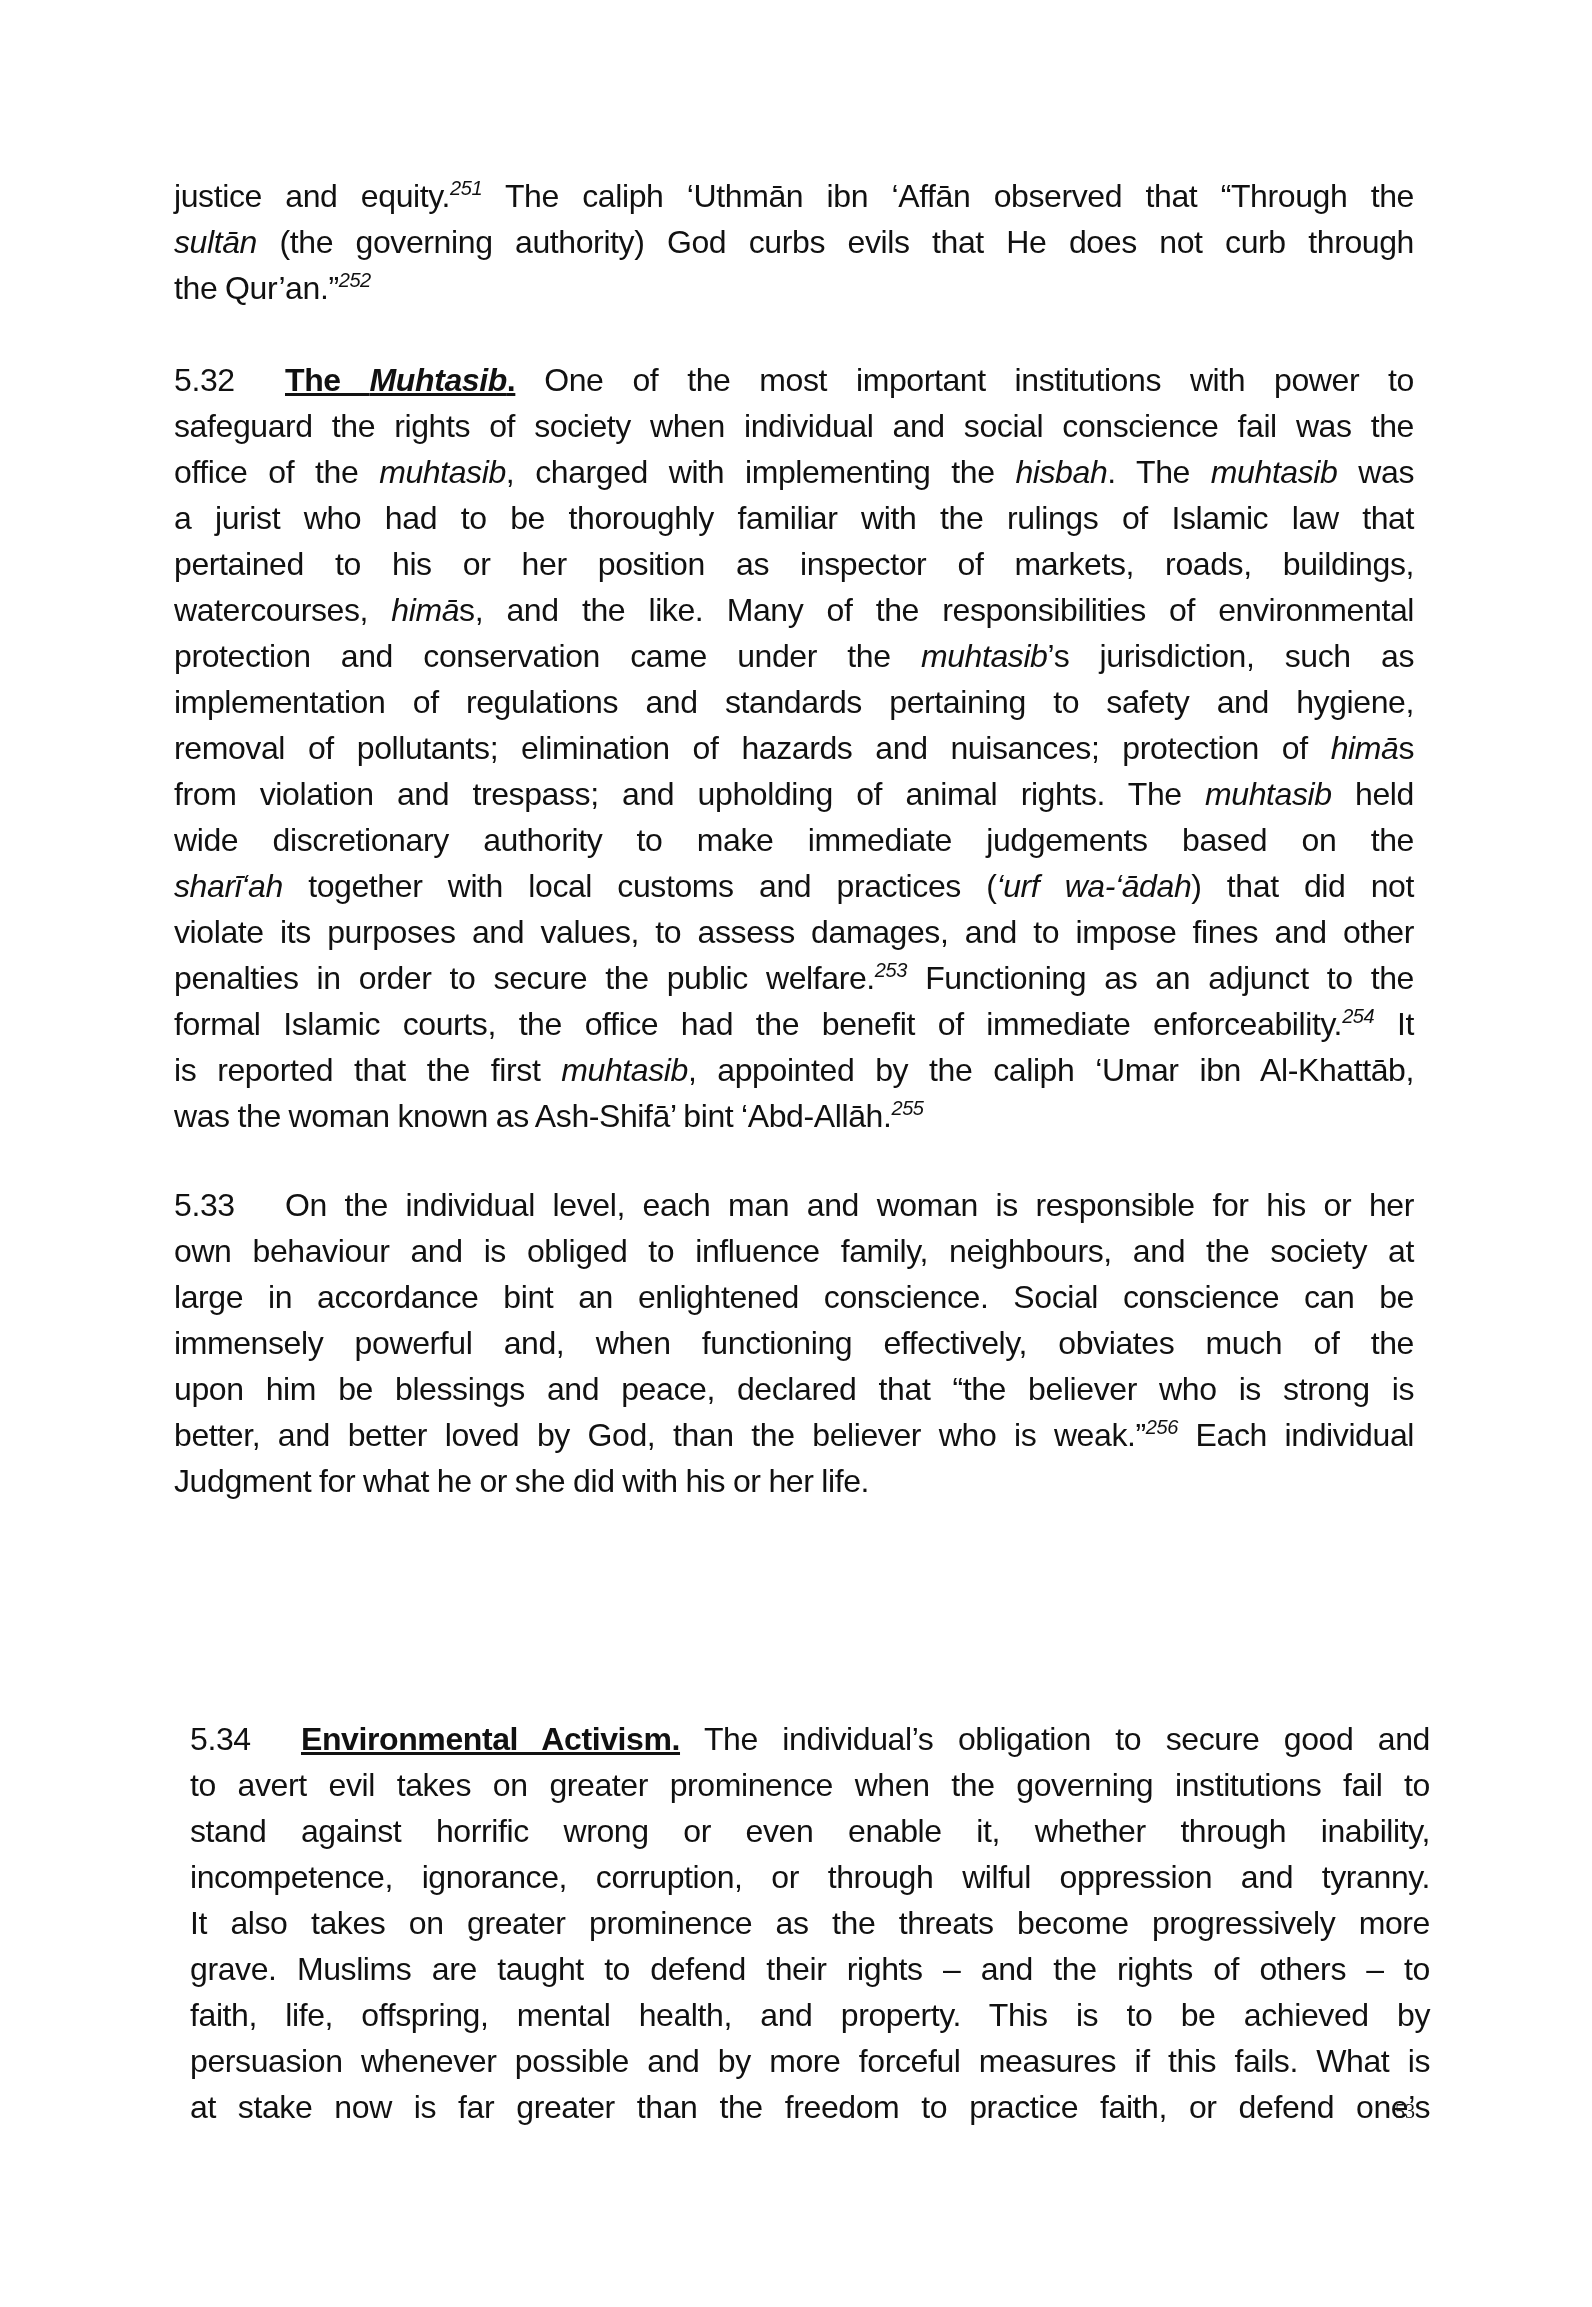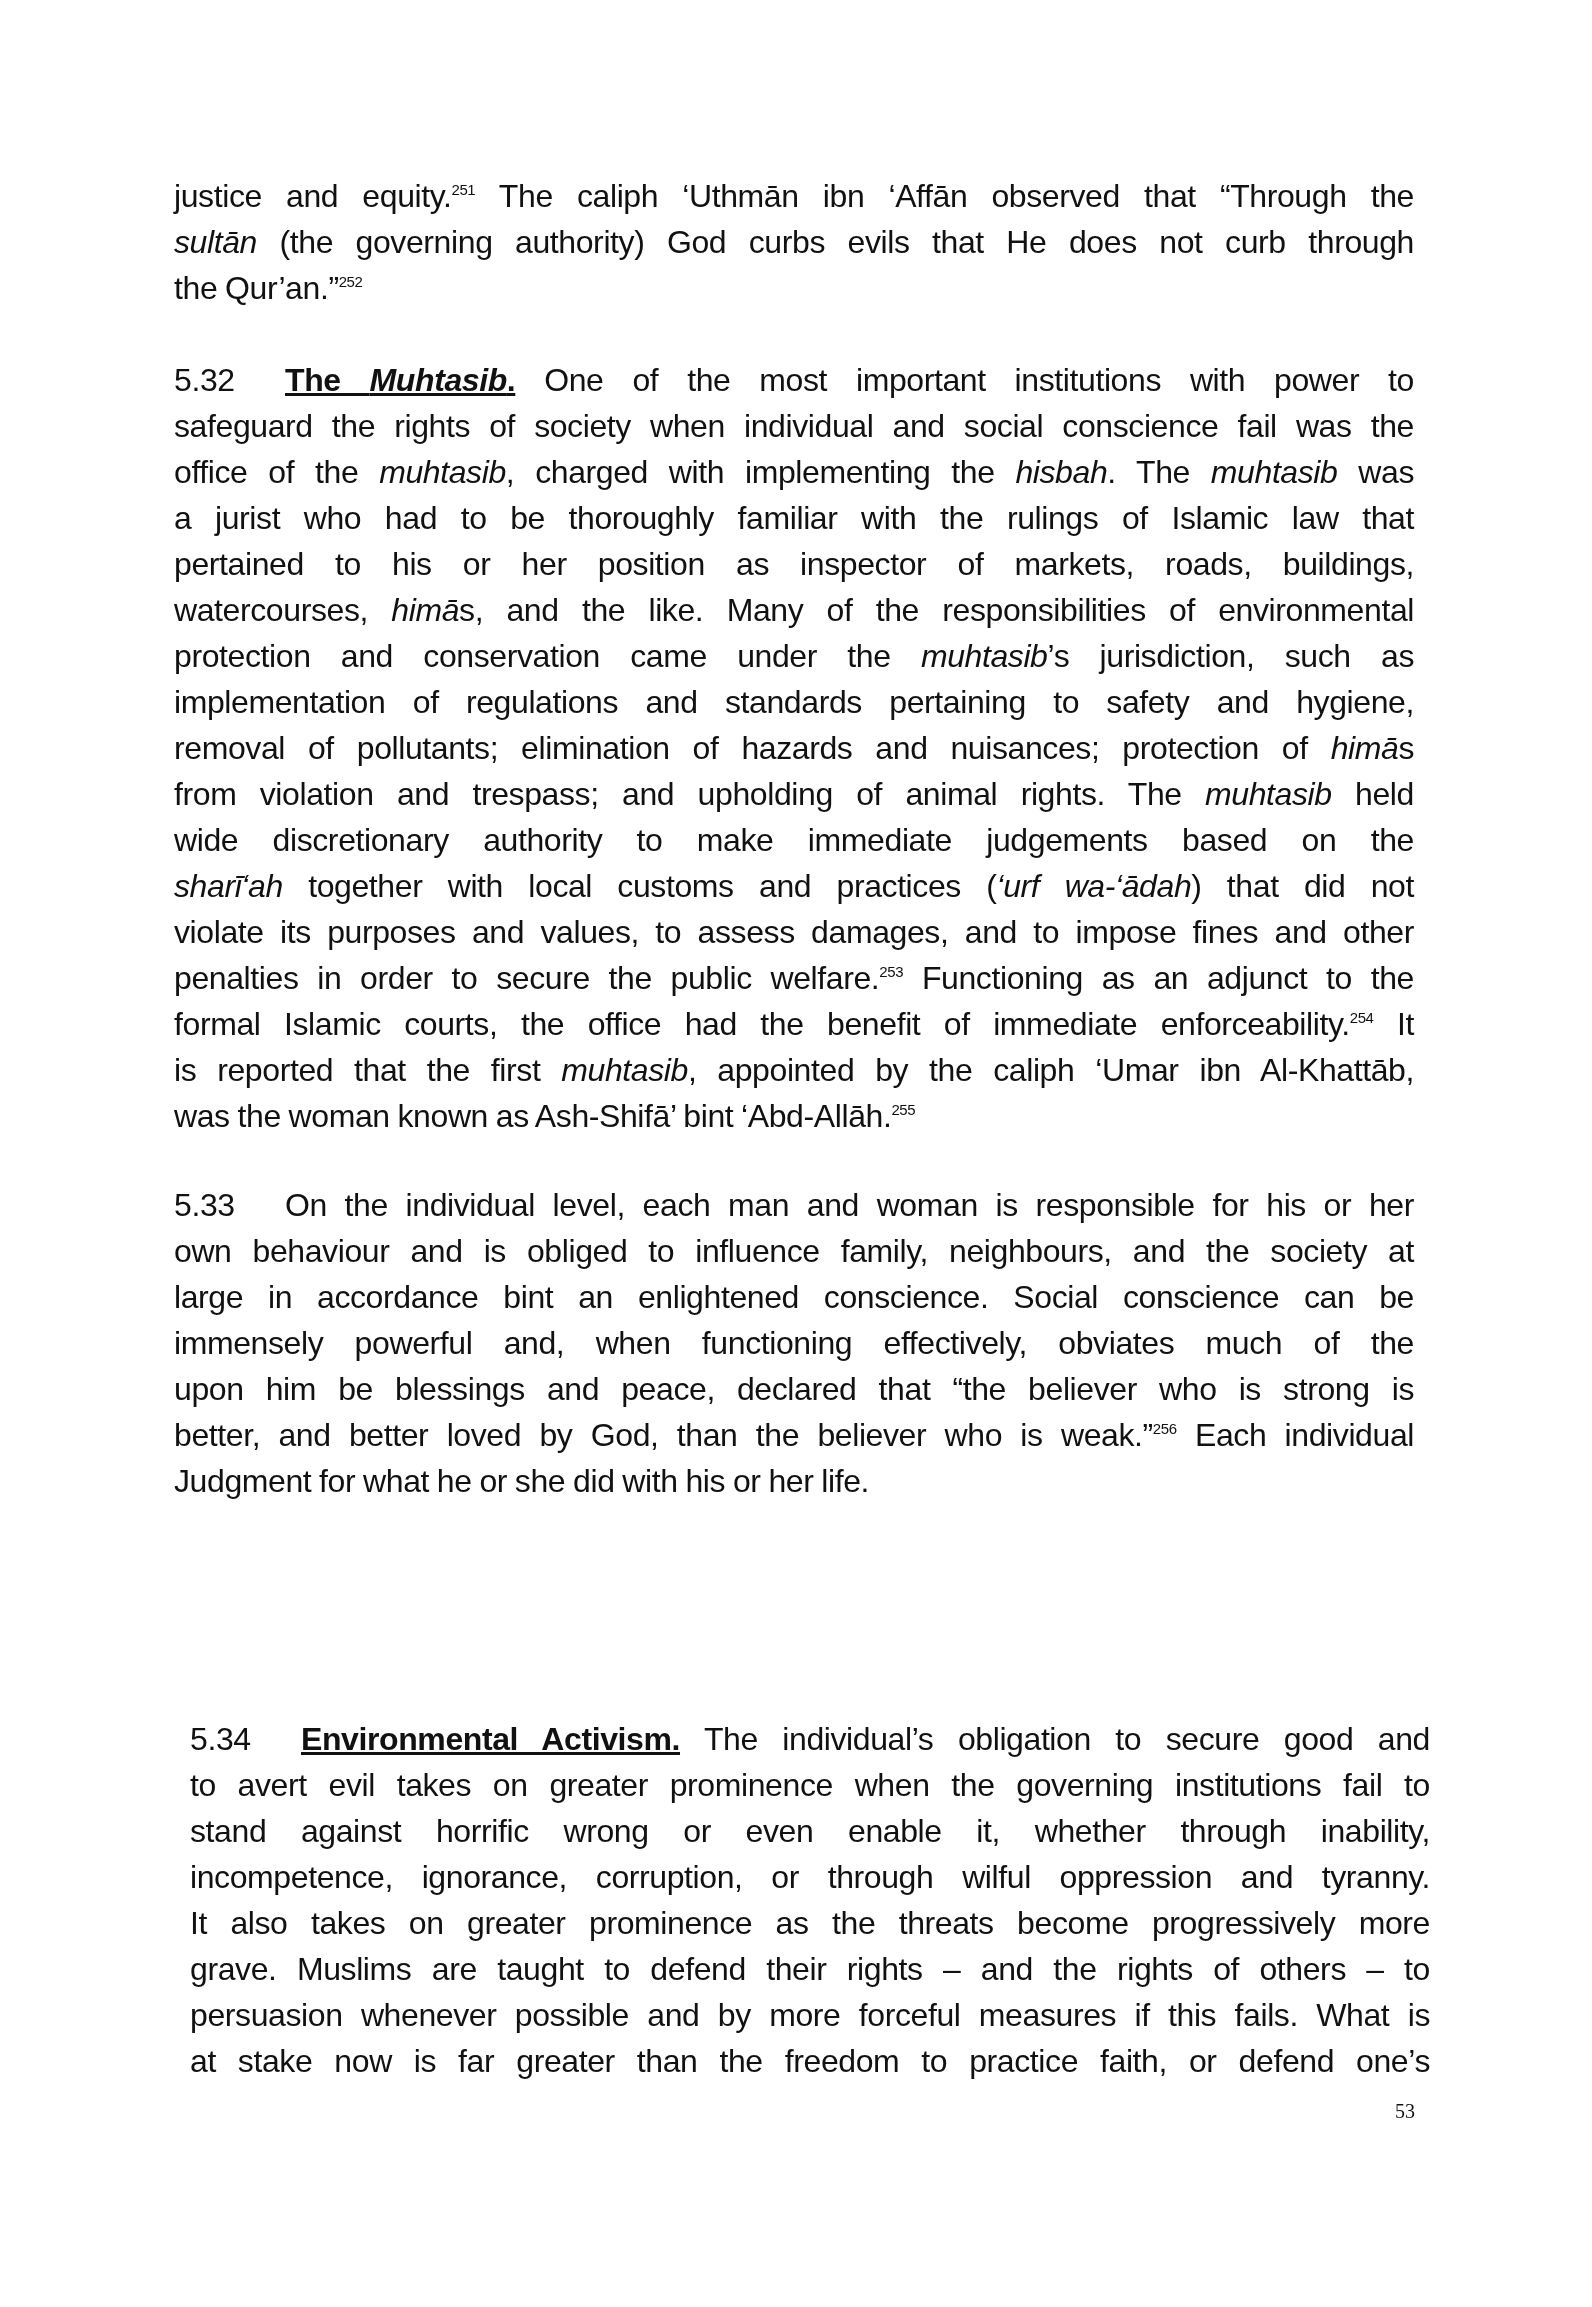--- a/index.html
+++ b/index.html
@@ -11,21 +11,21 @@
     font-size: 32px; color: #111111;
   }
   .line {
     height: 46px; line-height: 46px; white-space: nowrap;
     text-align: justify; text-align-last: justify;
     letter-spacing: -0.4px; word-spacing: -0.7px;
   }
   .line.last { text-align-last: left; }
   .line i { font-style: italic; }
   .line b { font-weight: bold; text-decoration: underline; }
-  .line sup { font-size: 15px; vertical-align: 0; position: relative; top: -12.5px; line-height: 0; }
+  .line sup { font-size: 20px; vertical-align: 0; position: relative; top: -12.5px; line-height: 0; font-style: italic; }
   .para-num { display: inline-block; width: 111px; text-align-last: left; }
   .page-number {
     position: absolute; left: 1377px; top: 2100px; width: 38px; text-align: right;
     font-family: "Liberation Serif", "DejaVu Serif", serif; font-size: 20px; color: #111;
   }
 </style>
 </head>
 <body>
 
 <div class="page">
@@ -62,18 +62,19 @@
       <div class="line"><span>better, and better loved by God, than the believer who is weak.”</span><sup>256</sup><span> Each individual</span></div>
       <div class="line last"><span>Judgment for what he or she did with his or her life.</span></div>
     </div>
   <div class="text-block" style="top:1716px;margin-left:16px;">
       <div class="line"><span class="para-num">5.34</span><b>Environmental Activism.</b><span> The individual’s obligation to secure good and</span></div>
       <div class="line"><span>to avert evil takes on greater prominence when the governing institutions fail to</span></div>
       <div class="line"><span>stand against horrific wrong or even enable it, whether through inability,</span></div>
       <div class="line"><span>incompetence, ignorance, corruption, or through wilful oppression and tyranny.</span></div>
       <div class="line"><span>It also takes on greater prominence as the threats become progressively more</span></div>
       <div class="line"><span>grave. Muslims are taught to defend their rights – and the rights of others – to</span></div>
+      <div class="line"><span>faith, life, offspring, mental health, and property. This is to be achieved by</span></div>
       <div class="line"><span>persuasion whenever possible and by more forceful measures if this fails. What is</span></div>
       <div class="line"><span>at stake now is far greater than the freedom to practice faith, or defend one’s</span></div>
     </div>
   <div class="page-number">53</div>
 </div>
 
 
 </body></html>

